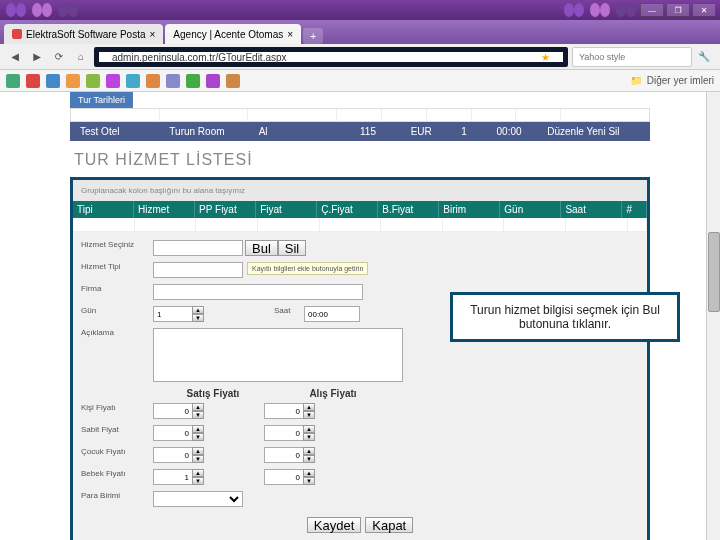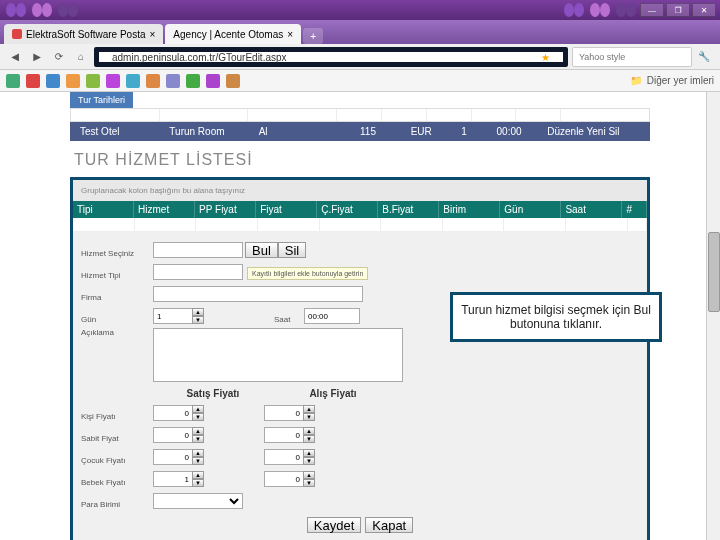--- a/index.html
+++ b/index.html
@@ -26,34 +26,34 @@
 .bluerow{background:#4a5a8a;color:#fff;display:flex;padding:2px 4px;font-size:8px}
 .bluerow>div{padding:2px 6px}
 .section-title{color:#888;font-size:16px;padding:10px 4px 8px;letter-spacing:1px}
 .panel{background:#f0f0f0;border:3px solid #0c4a6e}
 .panel-hdr{background:#e8e8e8;padding:6px 8px;font-size:8px;color:#888}
 .panel-cols{background:#0f766e;color:#fff;display:flex;font-size:8px}
 .panel-cols>div{flex:1;padding:3px 4px;border-right:1px solid rgba(255,255,255,.2)}
 .emptyrow{background:#fff;height:14px;display:flex}
 .emptyrow>div{flex:1;border-right:1px solid #eee;border-bottom:1px solid #eee}
 .form{background:#f0f0f0;padding:8px}
-.frow{display:flex;align-items:flex-end;margin-bottom:4px;min-height:18px}
+.frow{display:flex;align-items:flex-start;margin-bottom:4px;min-height:18px}
 .flabel{width:72px;font-size:8px;color:#555}
 .fin{height:16px;border:1px solid #aaa;background:#fff;padding:0 3px;font-size:8px}
 .fin.w1{width:90px} .fin.w2{width:210px} .fin.w3{width:40px} .fin.w4{width:56px}
 .sbtn{height:16px;background:linear-gradient(#fff,#ddd);border:1px solid #999;padding:0 6px;font-size:13px;cursor:pointer}
 .spinner{display:inline-flex;align-items:center}
 .spin-btns{display:inline-flex;flex-direction:column;margin-left:-1px}
 .spin-btns span{width:12px;height:8px;background:linear-gradient(#fff,#ccc);border:1px solid #999;font-size:6px;text-align:center;line-height:6px}
 .textarea{width:250px;height:54px;border:1px solid #aaa;background:#fff;resize:none}
 .price-hdr{display:flex;font-weight:bold;font-size:8px;color:#333;margin:6px 0 4px}
 .price-hdr>div:first-child{width:72px}
 .price-hdr>div{width:120px;text-align:center}
 .btns-center{display:flex;gap:4px;justify-content:center;margin-top:8px}
-.callout{position:absolute;top:200px;left:450px;width:212px;background:#fff;border:3px solid #0a4a6a;padding:8px;font-size:12px;text-align:center;color:#222;z-index:10}
+.callout{position:absolute;top:200px;left:450px;width:230px;background:#fff;border:3px solid #0a4a6a;padding:8px;font-size:12px;text-align:center;color:#222;z-index:10}
 .wmsg{background:#ffffe0;border:1px solid #cc9;padding:2px 4px;font-size:7px;color:#555;margin-left:4px}
 .scrollbar{position:absolute;right:0;top:0;width:14px;height:100%;background:#f0f0f0;border-left:1px solid #ccc}
 .scrollthumb{position:absolute;top:140px;width:12px;left:1px;height:80px;background:#c0c0c0;border:1px solid #999;border-radius:2px}
 </style>
 </head>
 <body>
 
 <div class="titlebar">
   <svg class="butterfly" viewBox="0 0 24 18">
       <ellipse cx="7" cy="9" rx="5" ry="7" fill="#8a4fc0"></ellipse>

